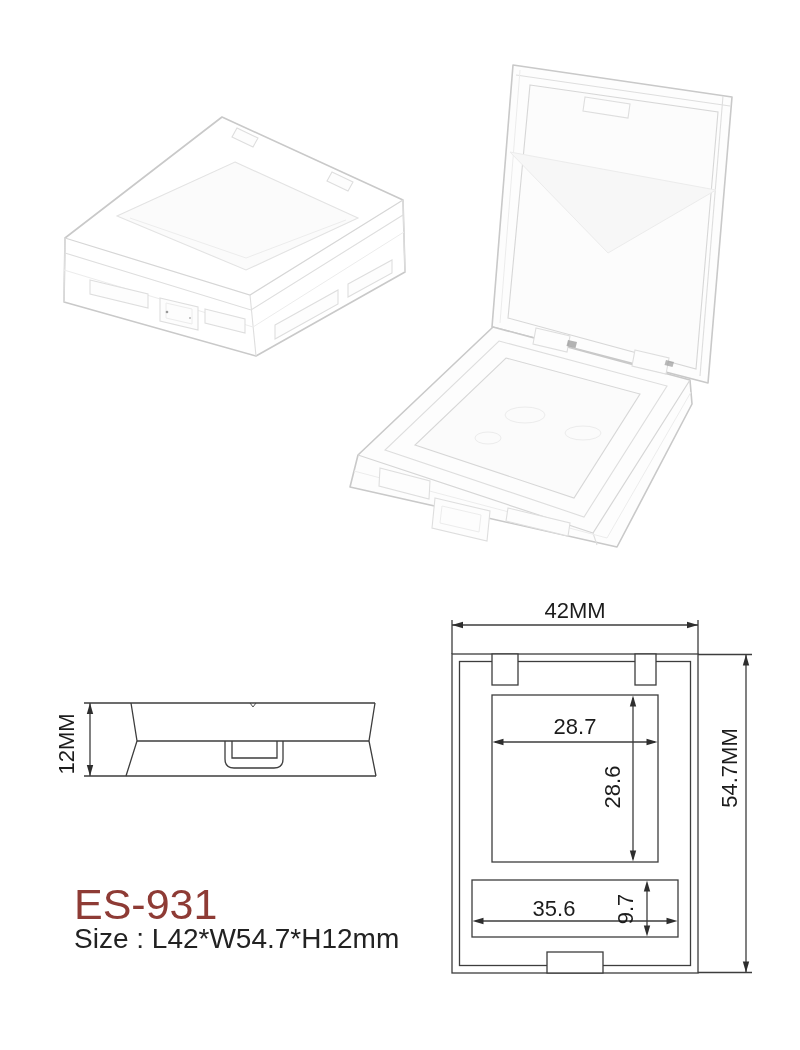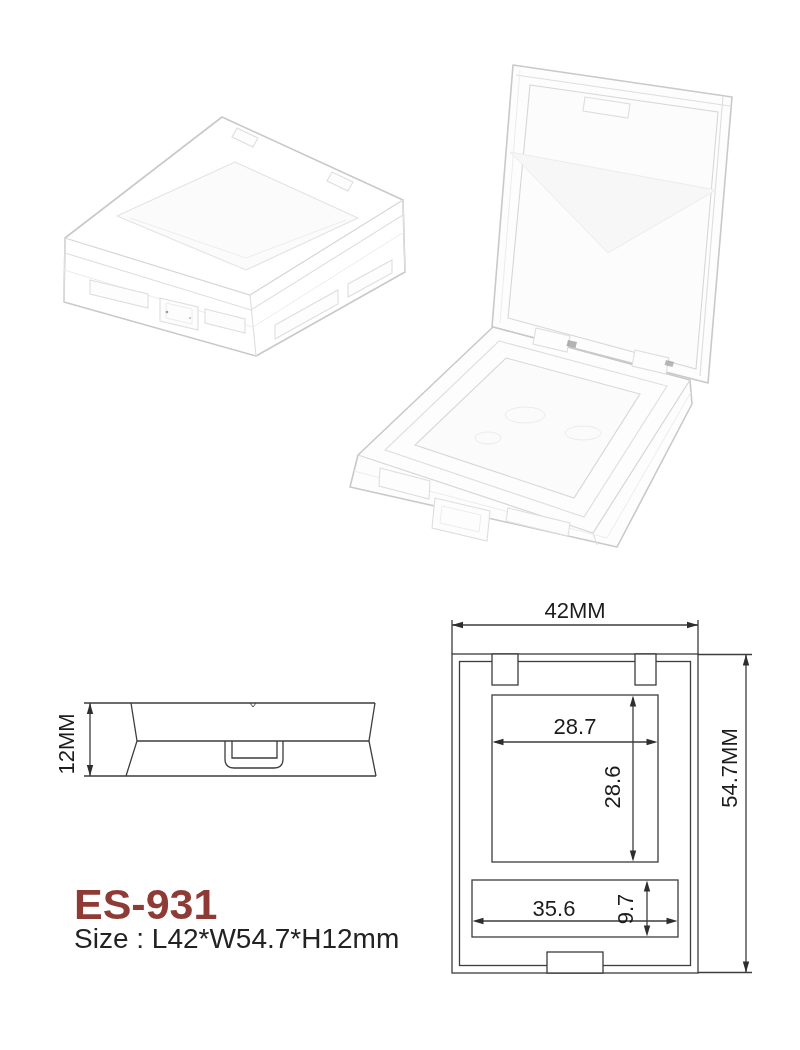--- a/index.html
+++ b/index.html
@@ -25,21 +25,21 @@
   .ph-face{stroke:#c9c9c9;stroke-width:1.6;fill:#fdfdfd;stroke-linejoin:round;}
   .ph-edge{stroke:#d6d6d6;stroke-width:1.2;fill:none;}
   .ph-detail{stroke:#dedede;stroke-width:1.1;fill:none;}
   .ph-detailf{stroke:#dedede;stroke-width:1.1;fill:#fdfdfd;}
   .ph-faint{stroke:#ececec;stroke-width:1;fill:none;}
   .ph-fill{fill:#f7f7f7;stroke:none;}
   .ph-well{stroke:#d7d7d7;stroke-width:1.1;fill:#fbfbfb;}
   .ph-dark{fill:#9a9a9a;stroke:none;}
   
   .model{
-    font-size:43px;line-height:40px;font-weight:700;
+    font-size:43px;line-height:40px;font-weight:400;
     color:#8e3b35;letter-spacing:0px;
   }
   .sizeline{
     font-size:28px;line-height:30px;font-weight:400;
     color:#222222;
   }
 </style>
 </head>
 <body>
 

